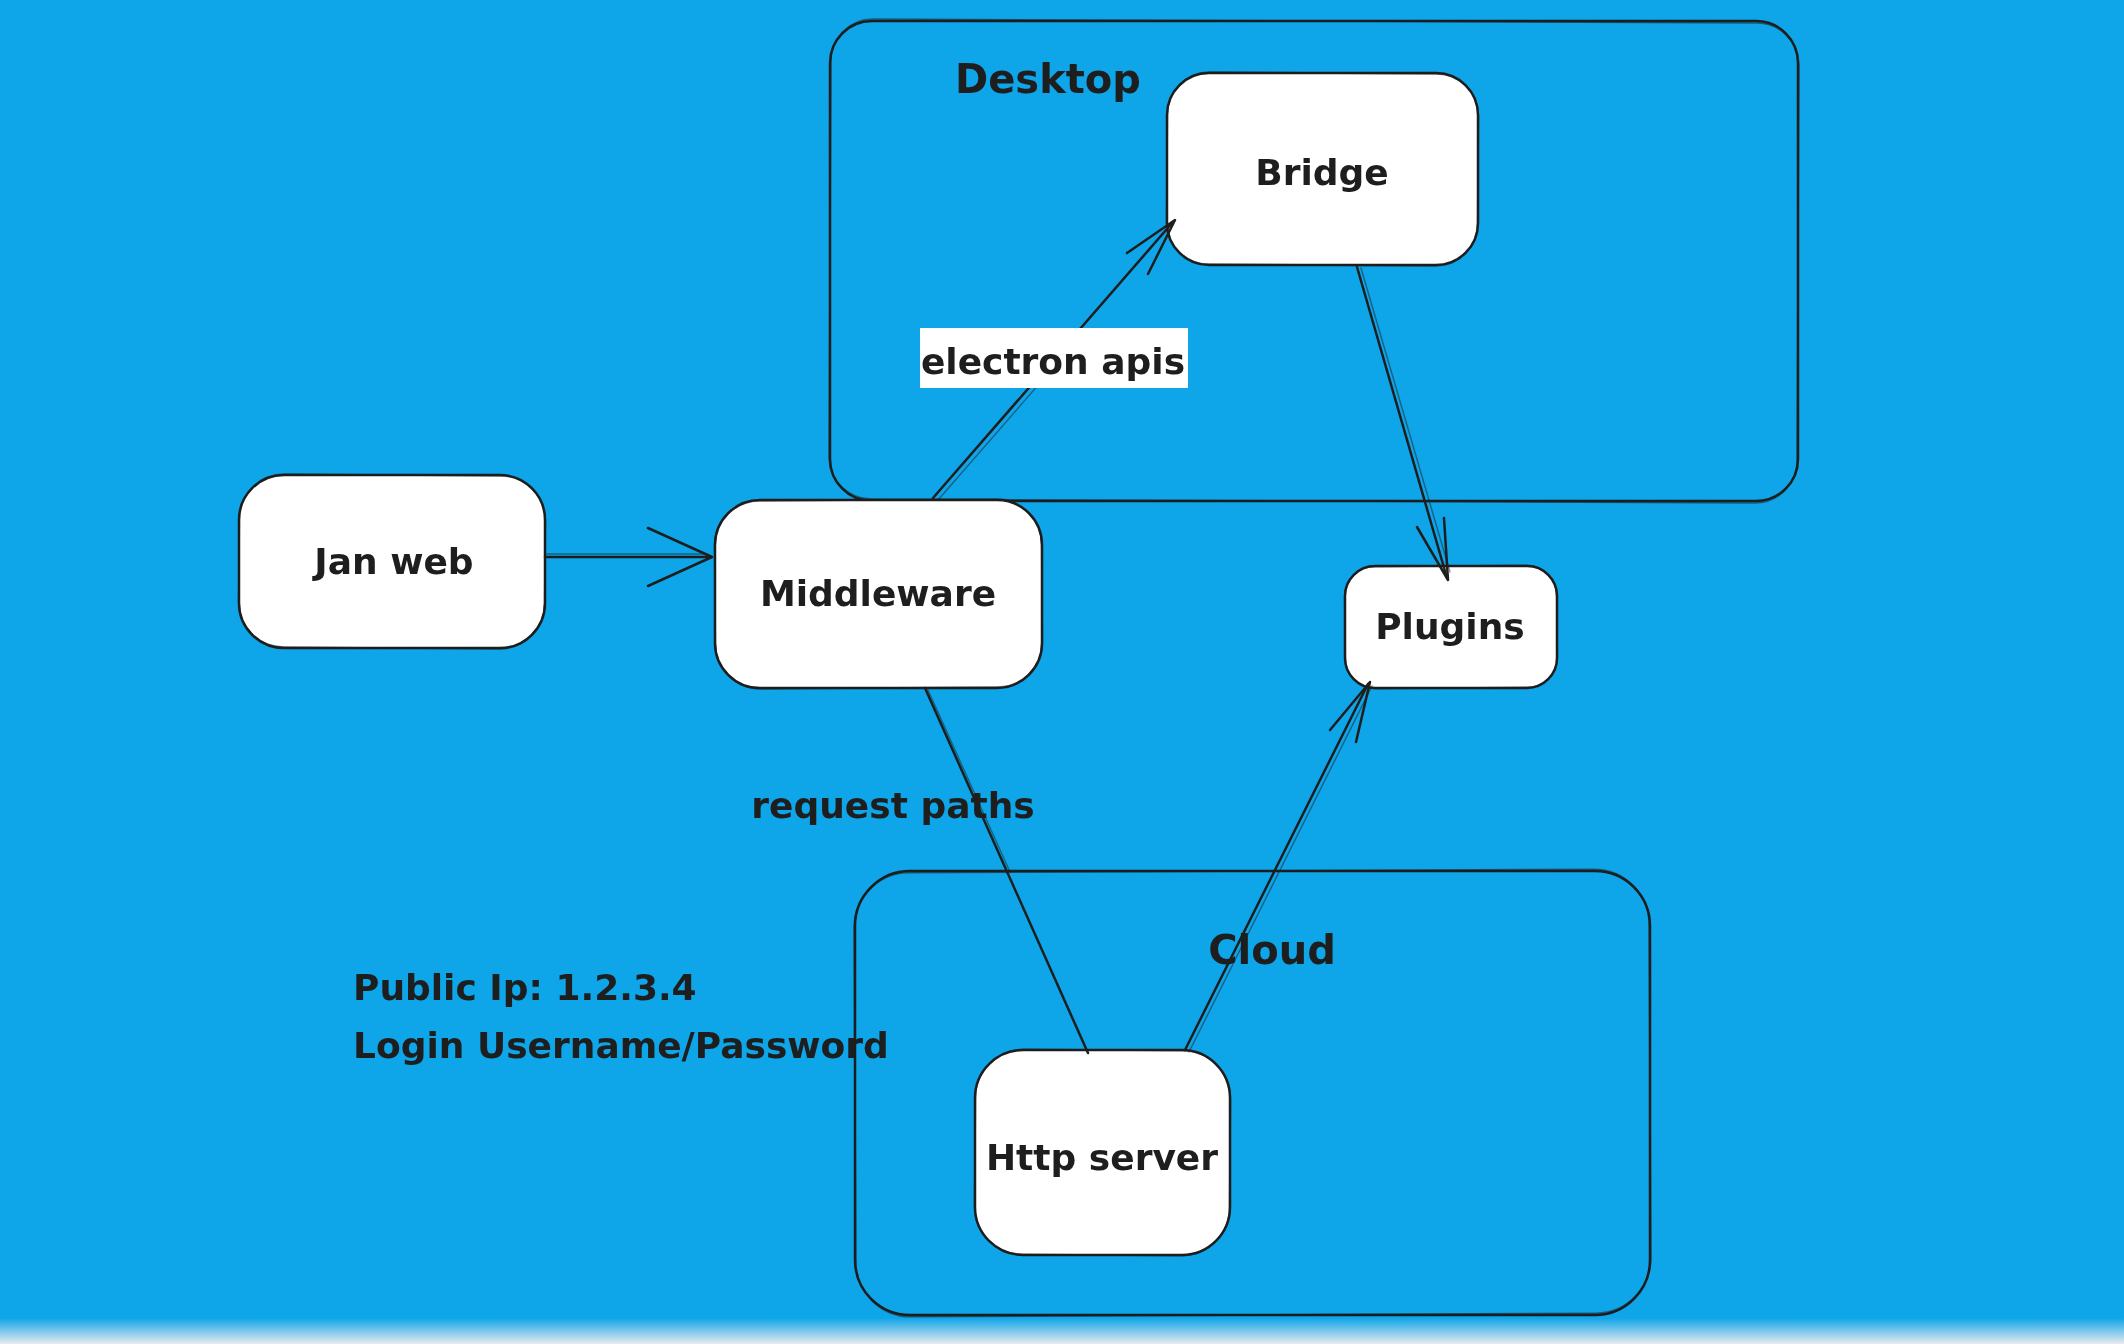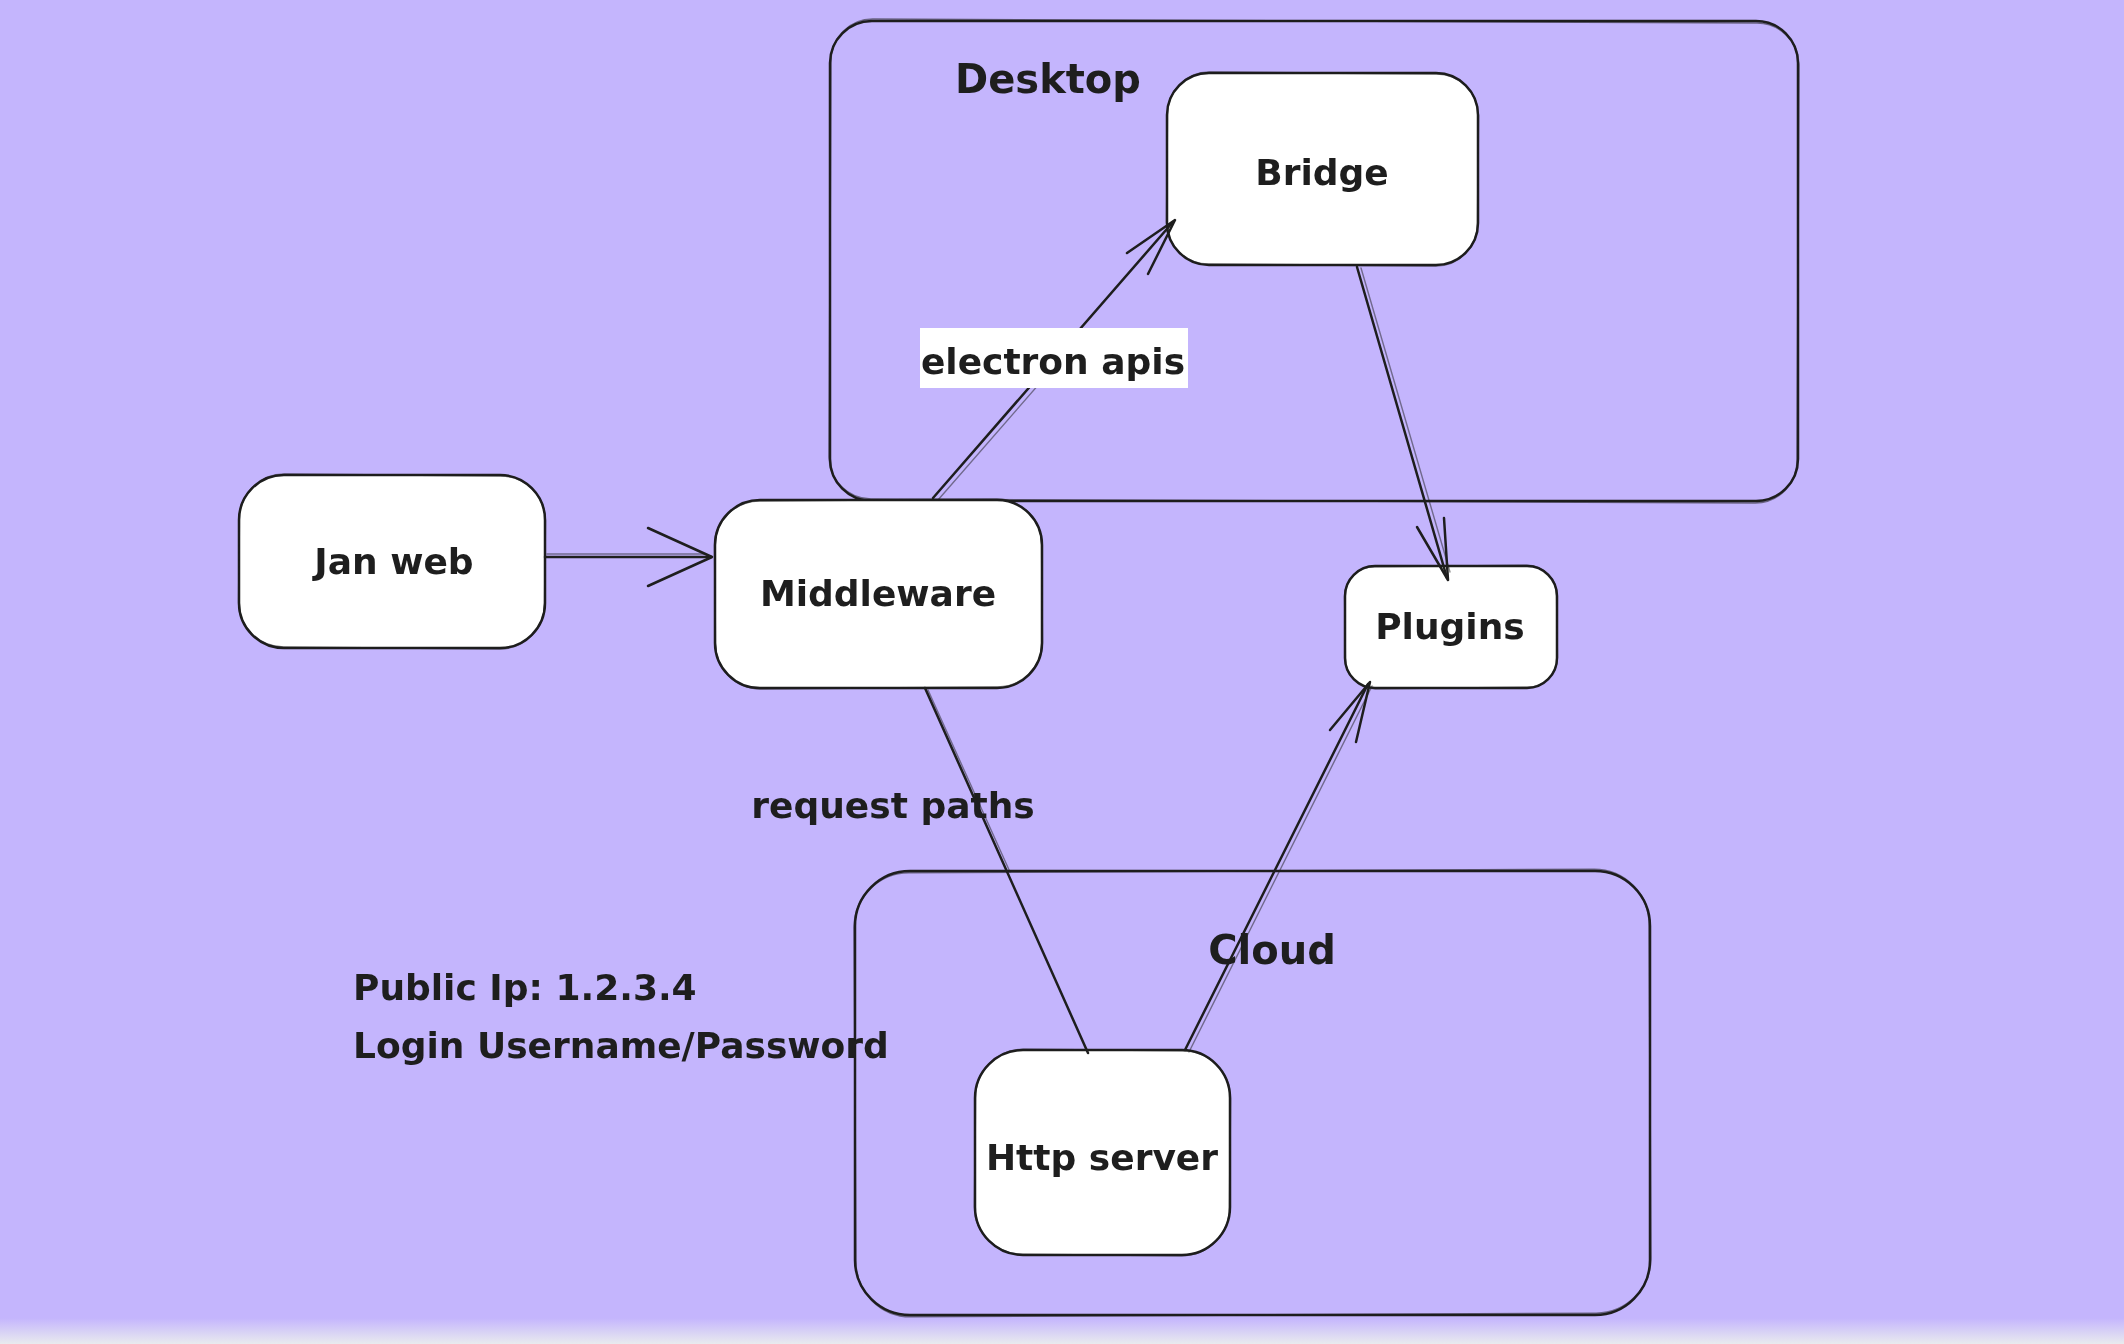--- a/index.html
+++ b/index.html
@@ -4,21 +4,21 @@
 <style>
   html, body {
     margin: 0;
     padding: 0;
     background: #ffffff;
   }
   .stage {
     position: relative;
     width: 2124px;
     height: 1344px;
-    background: #c4b5fd;
+    background: #0ea5e9;
     overflow: hidden;
     font-family: "DejaVu Sans", sans-serif;
   }
   svg.diagram {
     position: absolute;
     left: 0;
     top: 0;
     width: 2124px;
     height: 1344px;
   }

